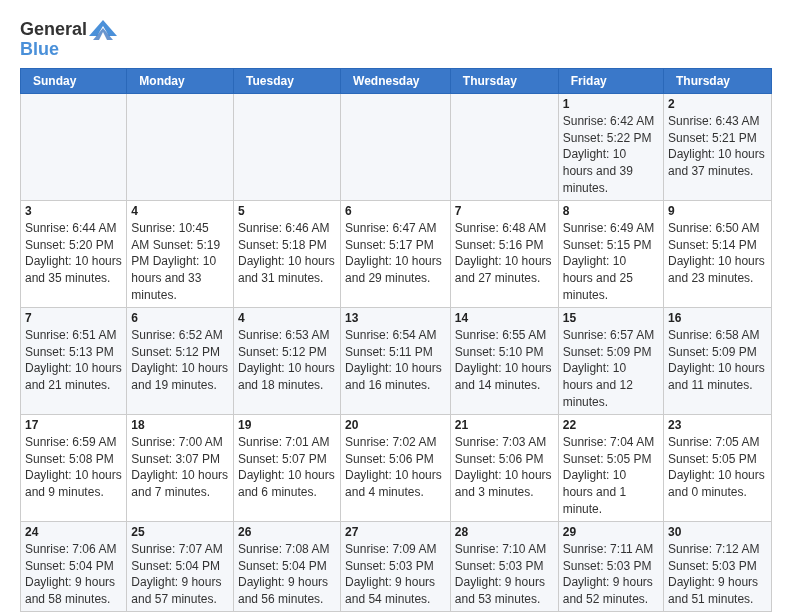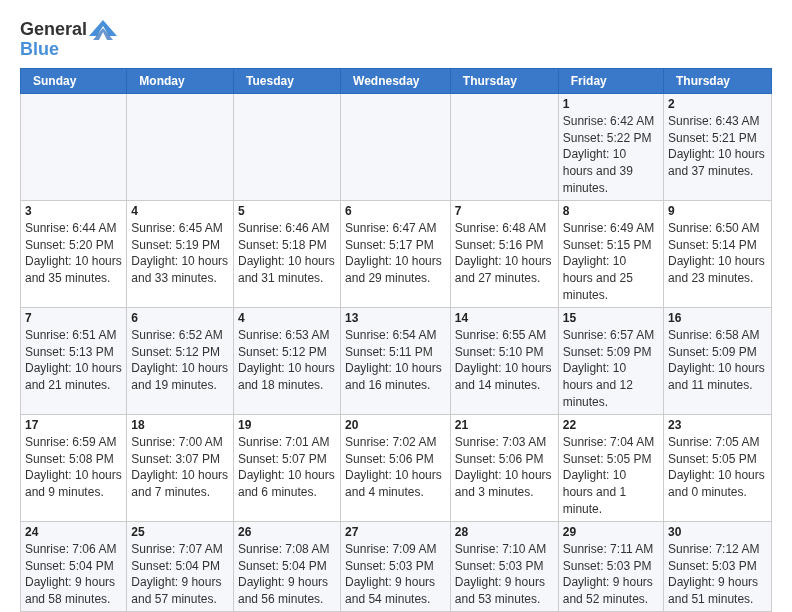--- a/index.html
+++ b/index.html
@@ -149,21 +149,21 @@
       <tr>
         <td>
           <span class="day-num">3</span>
           <div class="day-info">Sunrise: 6:44 AM
 Sunset: 5:20 PM
 Daylight: 10 hours
 and 35 minutes.</div>
         </td>
         <td>
           <span class="day-num">4</span>
-          <div class="day-info">Sunrise: 6:45 AM
+          <div class="day-info">Sunrise: 10:45 AM
 Sunset: 5:19 PM
 Daylight: 10 hours
 and 33 minutes.</div>
         </td>
         <td>
           <span class="day-num">5</span>
           <div class="day-info">Sunrise: 6:46 AM
 Sunset: 5:18 PM
 Daylight: 10 hours
 and 31 minutes.</div>

